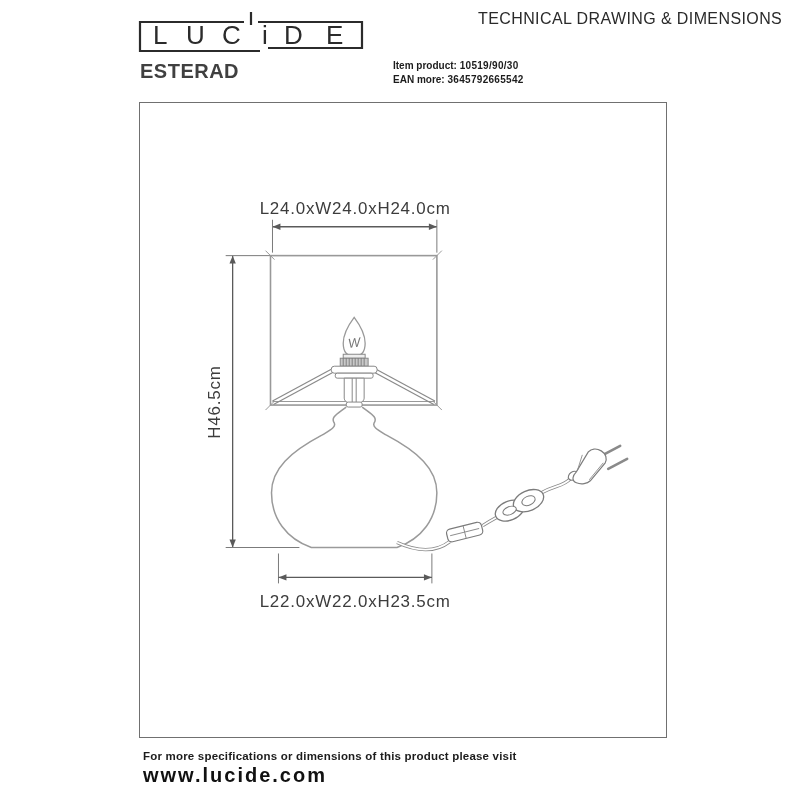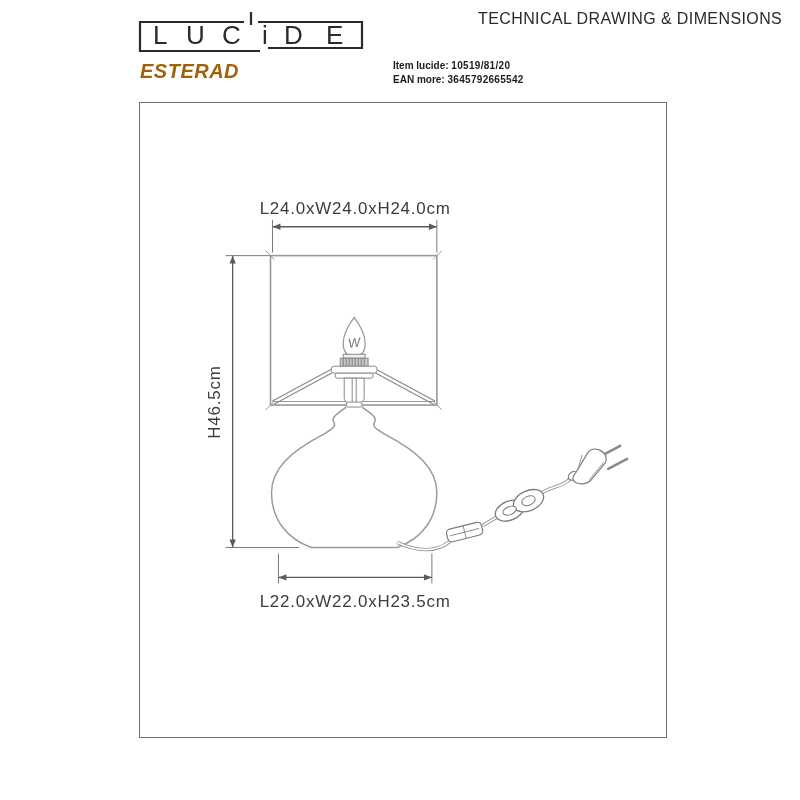--- a/index.html
+++ b/index.html
@@ -4,21 +4,21 @@
 <style>
   html,body{margin:0;padding:0;background:#ffffff;}
   .page{position:relative;width:800px;height:800px;background:#fff;overflow:hidden;
         font-family:"Liberation Sans",sans-serif;color:#1f1f1f;}
 
   
   .logo{position:absolute;left:138px;top:8px;}
   .doc-type{position:absolute;left:478px;top:10px;font-size:16px;letter-spacing:.4px;
             color:#2a2a2a;font-weight:400;}
   .product-name{position:absolute;left:140px;top:60px;font-size:20px;font-weight:700;
-                letter-spacing:.5px;color:#a16207;font-style:italic;}
+                letter-spacing:.5px;color:#404040;}
   .codes{position:absolute;left:393px;top:59px;font-size:10px;line-height:14px;color:#1c1c1c;}
   .codes .lbl{font-weight:700;}
   .codes .val{font-weight:700;letter-spacing:.3px;}
 
   
   .drawing-box{position:absolute;left:139px;top:102px;width:528px;height:636px;
                border:1.5px solid #707070;box-sizing:border-box;}
   .drawing-box svg{display:block;width:100%;height:100%;}
   svg text{font-family:"Liberation Sans",sans-serif;}
   .dim-text{font-size:17px;letter-spacing:.8px;fill:#3c3c3c;}
@@ -45,22 +45,22 @@
         <text x="188" y="36">E</text>
       </g>
     </svg>
   </div>
 
   <div class="doc-type">TECHNICAL DRAWING &amp; DIMENSIONS</div>
 
   <div class="product-name">ESTERAD</div>
   <div class="codes">
     <div>
-      <span class="lbl">Item lucide:</span>
-      <span class="val">10519/81/20</span>
+      <span class="lbl">Item product:</span>
+      <span class="val">10519/90/30</span>
     </div>
     <div>
       <span class="lbl">EAN more:</span>
       <span class="val">3645792665542</span>
     </div>
   </div>
 
   <div class="drawing-box">
     <svg viewBox="0 0 528 636">
 
@@ -167,14 +167,18 @@
           <line x1="470" y1="367" x2="489" y2="357" stroke="#8a8a8a" stroke-width="2.6" stroke-linecap="round"></line>
           <path d="M438,370 C434,374 433,379 438,381 C443,383 449,382 452,379
                    L467,361 C469,357 468,352 463,349 C458,346 453,347 450,350 Z" fill="#ffffff" stroke="#7c7c7c" stroke-width="1.2"></path>
           <line x1="451" y1="378" x2="465" y2="361" stroke="#8a8a8a" stroke-width="0.9"></line>
           <line x1="444" y1="353" x2="439" y2="369" stroke="#8a8a8a" stroke-width="0.9"></line>
         </g>
       </g>
     </svg>
   </div>
 
+  <div class="footer">
+    <div class="footer-note">For more specifications or dimensions of this product please visit</div>
+    <div class="footer-site">www.lucide.com</div>
+  </div>
 
 </div>
 
 </body></html>

